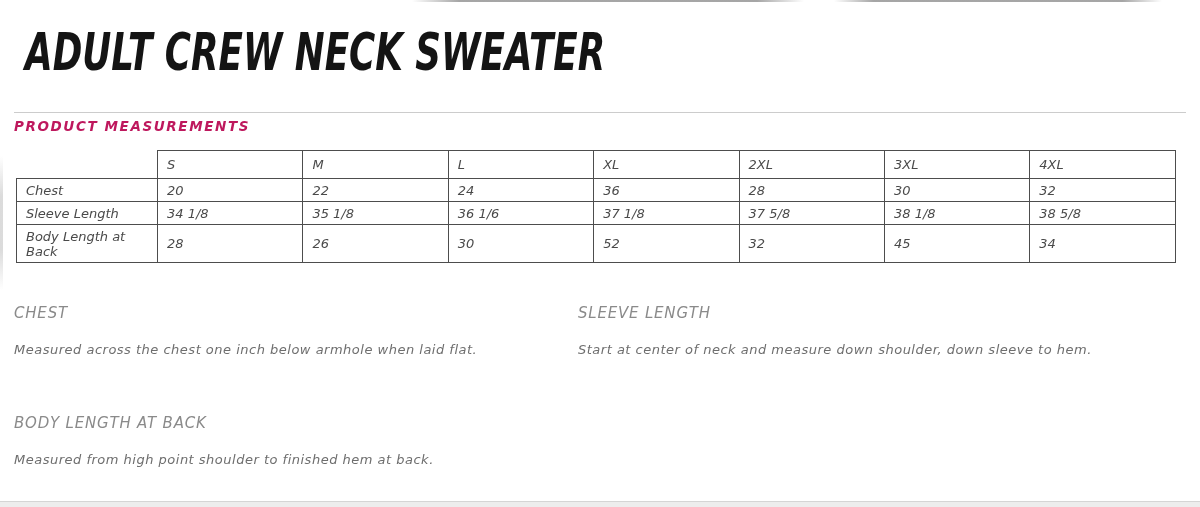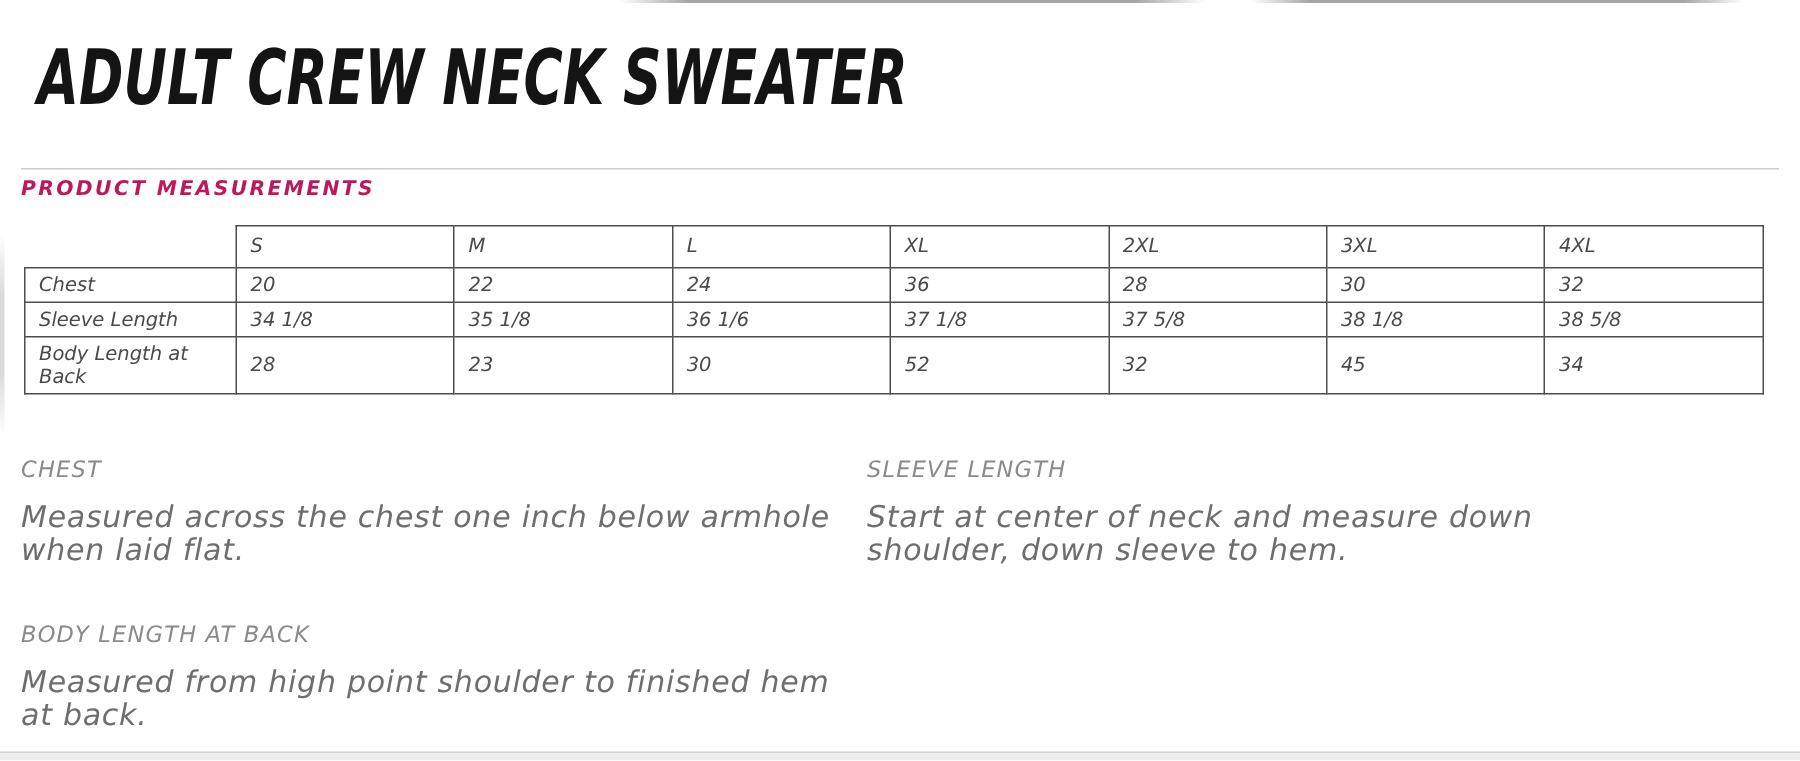--- a/index.html
+++ b/index.html
@@ -65,22 +65,22 @@
 
   .def-block { position: absolute; }
   .def-chest  { left: 14px;  top: 304px; width: 540px; }
   .def-sleeve { left: 578px; top: 304px; width: 524px; }
   .def-body   { left: 14px;  top: 414px; width: 560px; }
   .def-heading {
     font-size: 15px; color: #8a8a8a; letter-spacing: 0.8px;
     margin-bottom: 11px; font-weight: normal;
   }
   .def-text {
-    font-size: 20px; color: #6e6e6e; letter-spacing: 0.5px;
-    line-height: 22px;
+    font-size: 13px; color: #6e6e6e; letter-spacing: 0.5px;
+    line-height: 33px;
   }
 
   .bottom-strip {
     position: absolute; left: 0; right: 0; bottom: 0; height: 6px;
     background: #ededed; border-top: 1px solid #d5d5d5;
   }
 </style>
 </head>
 <body>
 
@@ -136,21 +136,21 @@
         <td>35 1/8</td>
         <td>36 1/6</td>
         <td>37 1/8</td>
         <td>37 5/8</td>
         <td>38 1/8</td>
         <td>38 5/8</td>
       </tr>
       <tr class="r-tall">
         <th class="rowlabel">Body Length at Back</th>
         <td>28</td>
-        <td>23</td>
+        <td>26</td>
         <td>30</td>
         <td>52</td>
         <td>32</td>
         <td>45</td>
         <td>34</td>
       </tr>
     </tbody>
   </table>
 
   <div class="def-block def-chest">

